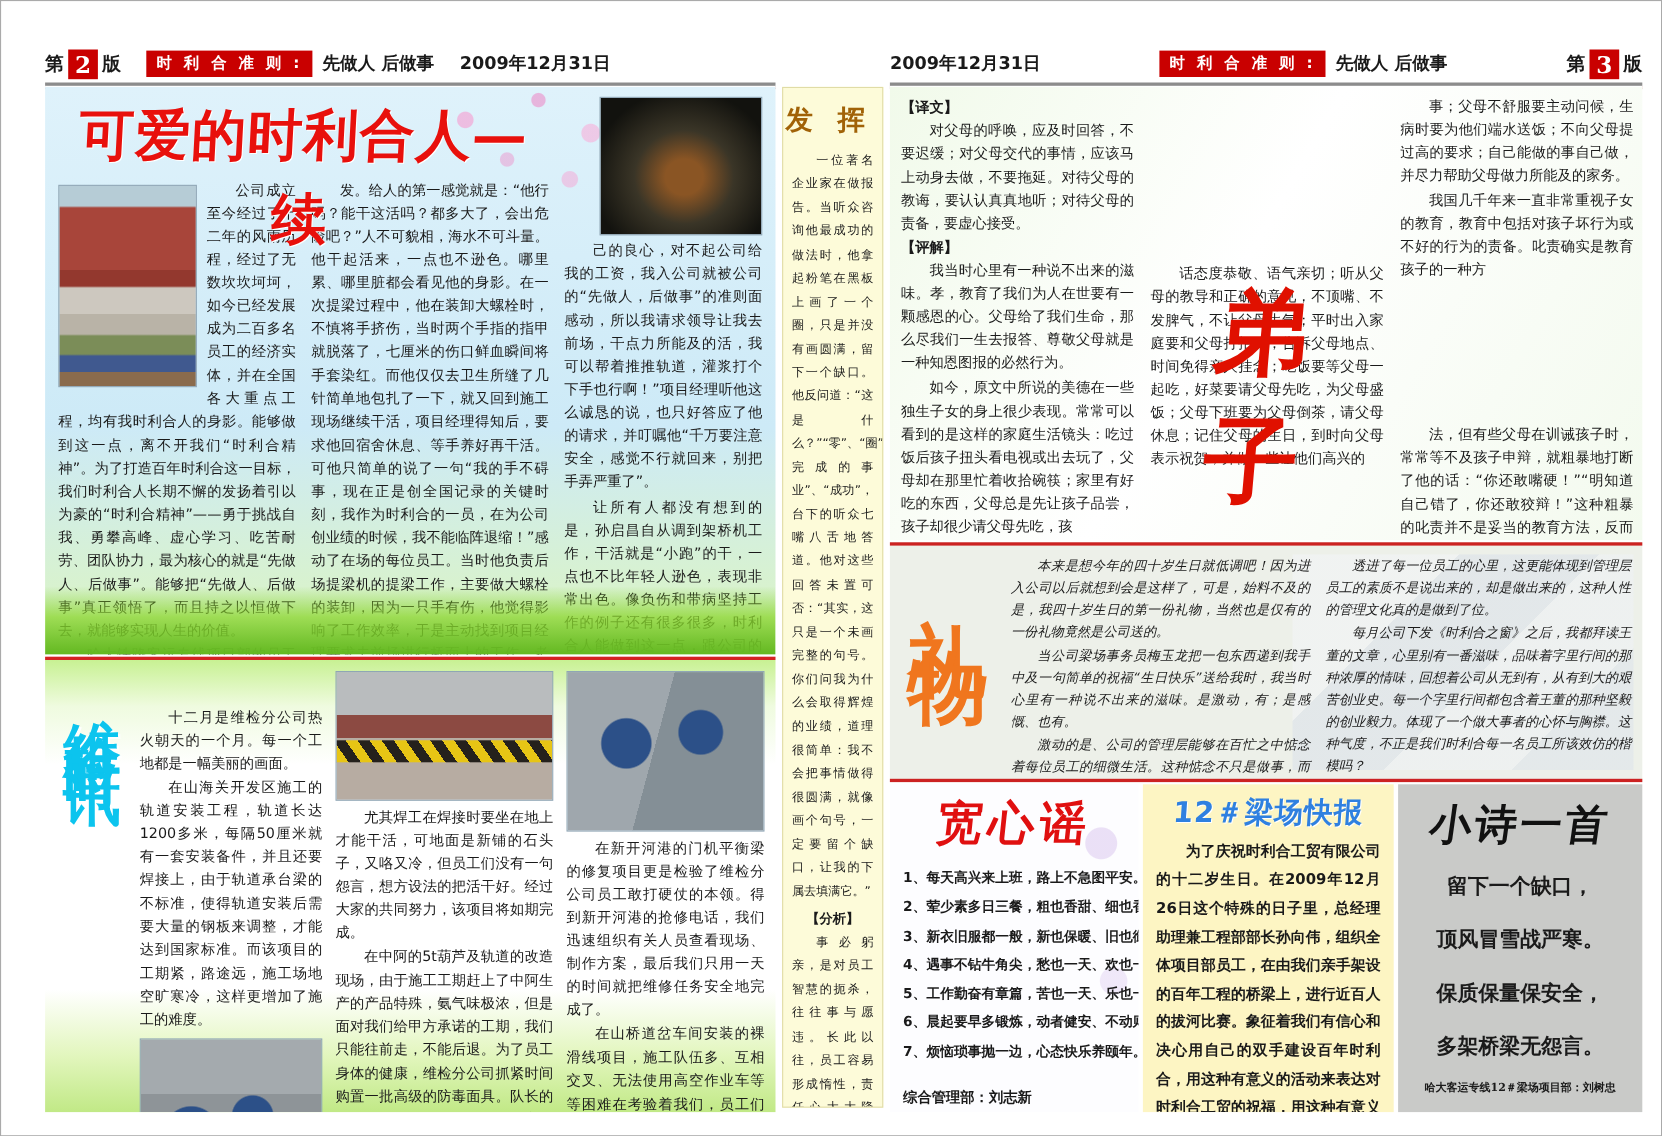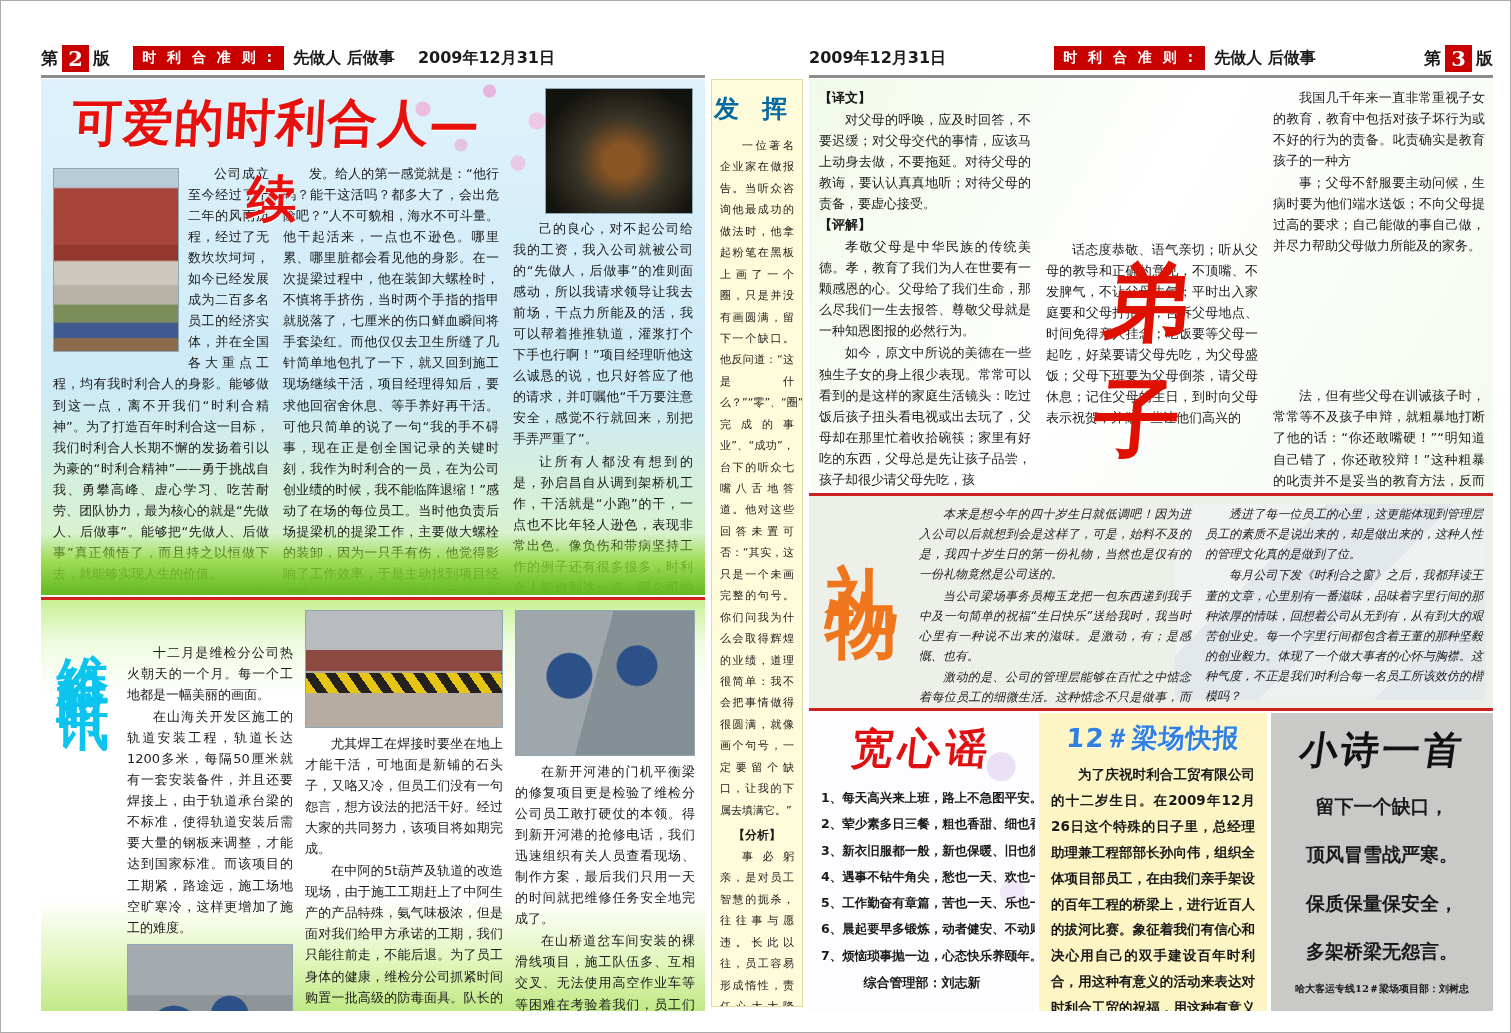--- a/index.html
+++ b/index.html
@@ -16,21 +16,21 @@
   .motto{display:flex;align-items:center;gap:9px;font-weight:bold;}
   .motto .mlabel{background:#c90000;color:#fff;padding:3px 9px;font-size:14px;letter-spacing:3px;}
   .motto .mtext{font-size:16px;}
   .hdate{font-weight:bold;font-size:16px;}
   .rule{position:absolute;height:0;border-top:3px solid #8c8c8c;box-shadow:0 2px 0 #fff,0 3px 0 #c99;}
   .rule-l{left:40px;width:664px;top:74px;}
   .rule-r{left:808px;width:684px;top:74px;}
 
   
   .body p{margin:0 0 1px;text-indent:2em;text-align:justify;font-size:13px;line-height:1.62;}
-  .sig{text-align:center;font-weight:bold;font-size:13px;margin-top:5px;}
+  .sig{text-align:left;font-weight:bold;font-size:13px;margin-top:20px;}
 
   
   .sec-lovely{position:absolute;left:40px;top:78px;width:664px;height:516px;box-sizing:border-box;
     background:linear-gradient(180deg,#dff2fb 0%,#cdeaf7 60%,#d8f2cf 88%,#cff0c2 100%);overflow:hidden;}
   .blossom{position:absolute;right:130px;top:0;width:190px;height:120px;pointer-events:none;background:
     radial-gradient(circle at 20% 25%,rgba(243,167,214,.7) 0 7px,transparent 8px),
     radial-gradient(circle at 55% 10%,rgba(236,140,200,.6) 0 6px,transparent 7px),
     radial-gradient(circle at 80% 35%,rgba(246,180,220,.65) 0 8px,transparent 9px),
     radial-gradient(circle at 40% 55%,rgba(236,150,205,.5) 0 6px,transparent 7px),
     radial-gradient(circle at 70% 70%,rgba(244,170,215,.55) 0 7px,transparent 8px);}
@@ -45,22 +45,22 @@
   .lovely-c3{flex:1;min-width:0;}
   .ph{box-sizing:border-box;border:1px solid #8fa6b5;}
   .ph-bridge{float:left;width:126px;height:184px;margin:5px 9px 3px 0;background:
     linear-gradient(180deg,#b6ccd6 0 10%,#a8453a 11% 42%,#93382e 42% 50%,#cdc8bf 51% 64%,#b9b3a7 64% 74%,#7b8d58 75% 84%,#40598f 85% 93%,#8a6b4d 93% 100%);}
   .ph-night{float:right;width:148px;height:126px;margin:3px 0 4px 9px;background:
     radial-gradient(ellipse at 52% 58%,#8a5524 0 16%,#3a3527 42%,#12120e 78%);}
 
   
   .sec-fahui{position:absolute;left:710px;top:78px;width:92px;height:928px;box-sizing:border-box;
     background:#fdfbd9;border:1px solid #e0dca6;padding:10px 8px;overflow:hidden;}
-  .fahui-title{color:#0369a1;font-size:25px;font-weight:bold;text-align:center;letter-spacing:8px;
-    margin:2px 0 10px -6px;font-family:Liberation Sans, sans-serif;white-space:nowrap;}
+  .fahui-title{color:#a16207;font-size:25px;font-weight:bold;text-align:center;letter-spacing:8px;
+    margin:2px 0 10px -6px;font-family:Liberation Serif, serif;white-space:nowrap;}
   .fahui p{margin:0;text-indent:2em;text-align:justify;font-size:11px;line-height:1.95;}
   .fahui-sub{font-weight:bold;text-align:center;font-size:12px;margin:6px 0 2px;}
 
   
   .sec-weijian{position:absolute;left:40px;top:596px;width:664px;height:414px;box-sizing:border-box;
     border-top:3px solid #d42222;display:flex;gap:12px;padding:10px;overflow:hidden;
     background:linear-gradient(180deg,#c8f193 0px,#effbdf 42px,#ffffff 95px,#ffffff 300px,#e2f6bd 360px,#bfe883 414px);}
   .wj-title{flex:none;width:64px;writing-mode:vertical-rl;text-orientation:upright;font-size:52px;line-height:64px;
     font-weight:bold;color:#0cc4ee;letter-spacing:16px;font-family:"DejaVu Serif",serif;text-shadow:2px 2px 0 #fff;}
   .wj-a{flex:none;width:166px;margin-top:32px;} .wj-b{flex:none;width:198px;} .wj-c{flex:1;min-width:0;}
@@ -199,28 +199,28 @@
     </span>
   </div>
   <div class="rule rule-r"></div>
 
   <div class="sec-dizigui">
     <div class="dz-cols">
       <div class="body">
         <div class="dz-label">【译文】</div>
         <span><p>对父母的呼唤，应及时回答，不要迟缓；对父母交代的事情，应该马上动身去做，不要拖延。对待父母的教诲，要认认真真地听；对待父母的责备，要虚心接受。</p></span>
         <div class="dz-label">【评解】</div>
-        <span><p>孝敬父母是中华民族的传统美德。孝，教育了我们为人在世要有一颗感恩的心。父母给了我们生命，那么尽我们一生去报答、尊敬父母就是一种知恩图报的必然行为。</p><p>如今，原文中所说的美德在一些独生子女的身上很少表现。常常可以看到的是这样的家庭生活镜头：吃过饭后孩子扭头看电视或出去玩了，父母却在那里忙着收拾碗筷；家里有好吃的东西，父母总是先让孩子品尝，孩子却很少请父母先吃，孩</p></span>
+        <span><p>我当时心里有一种说不出来的滋味。孝，教育了我们为人在世要有一颗感恩的心。父母给了我们生命，那么尽我们一生去报答、尊敬父母就是一种知恩图报的必然行为。</p><p>如今，原文中所说的美德在一些独生子女的身上很少表现。常常可以看到的是这样的家庭生活镜头：吃过饭后孩子扭头看电视或出去玩了，父母却在那里忙着收拾碗筷；家里有好吃的东西，父母总是先让孩子品尝，孩子却很少请父母先吃，孩</p></span>
       </div>
       <div class="body">
         <div class="dz-spacer2"></div>
         <span><p>话态度恭敬、语气亲切；听从父母的教导和正确的意见，不顶嘴、不发脾气，不让父母生气；平时出入家庭要和父母打招呼，告诉父母地点、时间免得亲人挂念；吃饭要等父母一起吃，好菜要请父母先吃，为父母盛饭；父母下班要为父母倒茶，请父母休息；记住父母的生日，到时向父母表示祝贺，并做一些让他们高兴的</p></span>
       </div>
       <div class="body">
-        <span><p>我国几千年来一直非常重视子女的教育，教育中包括对孩子坏行为或不好的行为的责备。叱责确实是教育孩子的一种方</p><p>事；父母不舒服要主动问候，生病时要为他们端水送饭；不向父母提过高的要求；自己能做的事自己做，并尽力帮助父母做力所能及的家务。</p></span>
+        <span><p>事；父母不舒服要主动问候，生病时要为他们端水送饭；不向父母提过高的要求；自己能做的事自己做，并尽力帮助父母做力所能及的家务。</p><p>我国几千年来一直非常重视子女的教育，教育中包括对孩子坏行为或不好的行为的责备。叱责确实是教育孩子的一种方</p></span>
         <div class="dz-spacer3"></div>
         <span><p>法，但有些父母在训诫孩子时，常常等不及孩子申辩，就粗暴地打断了他的话：“你还敢嘴硬！”“明知道自己错了，你还敢狡辩！”这种粗暴的叱责并不是妥当的教育方法，反而易引起孩子的反抗。这种叛逆心理一旦形成就会造成父母和子女间的隔阂和冲突。</p></span>
       </div>
       <div class="dz-big">弟 子 规</div>
     </div>
   </div>
 
   <div class="sec-liwu">
     <div class="gift-photo"></div>
     <div class="lw-title">礼物</div>

